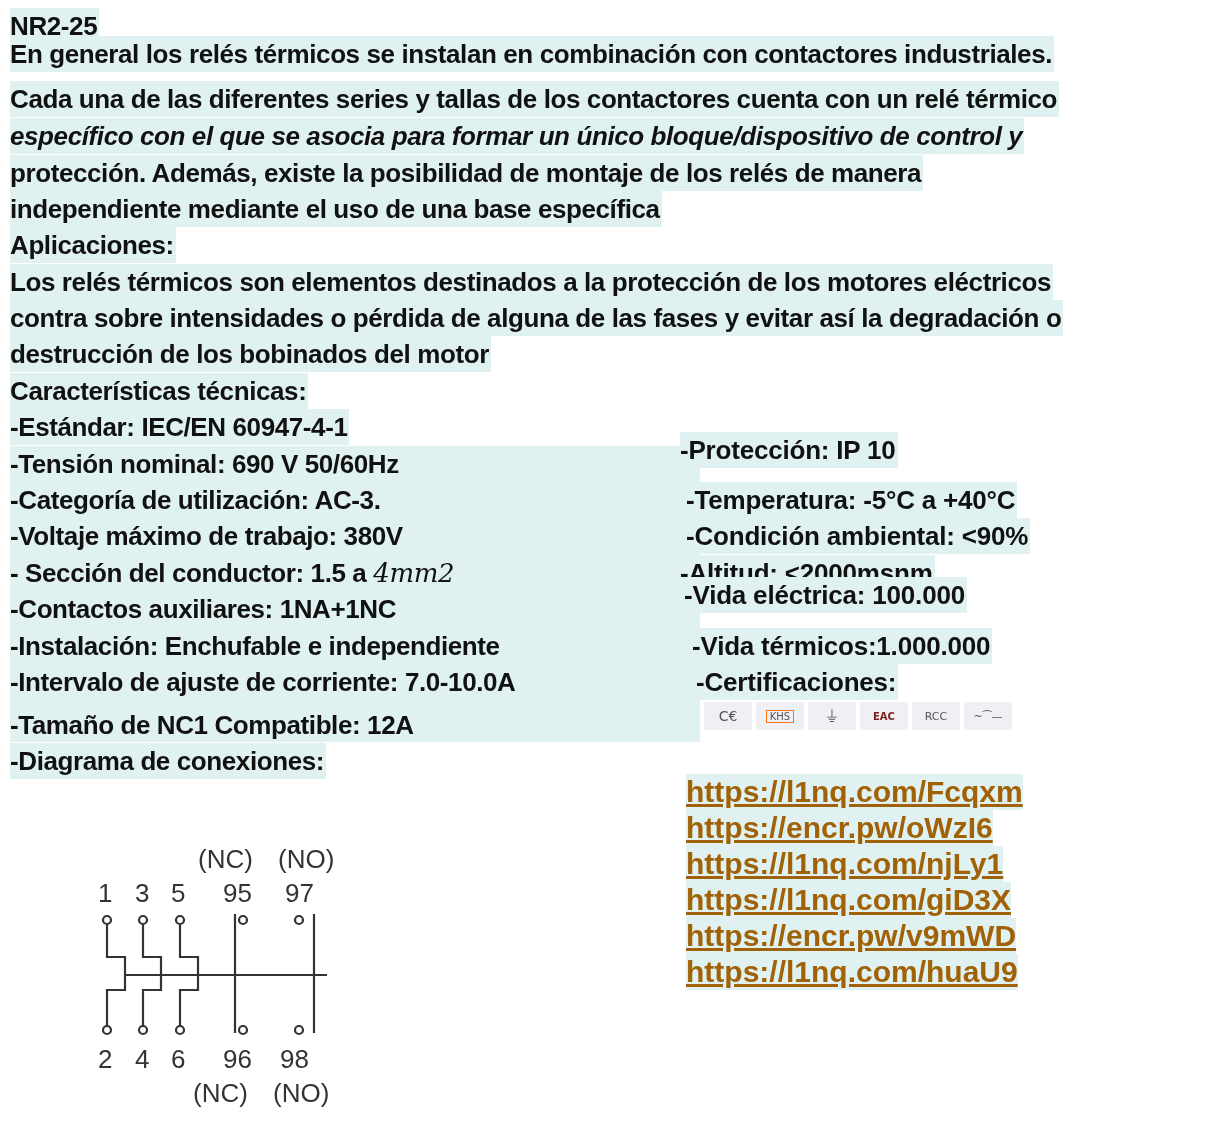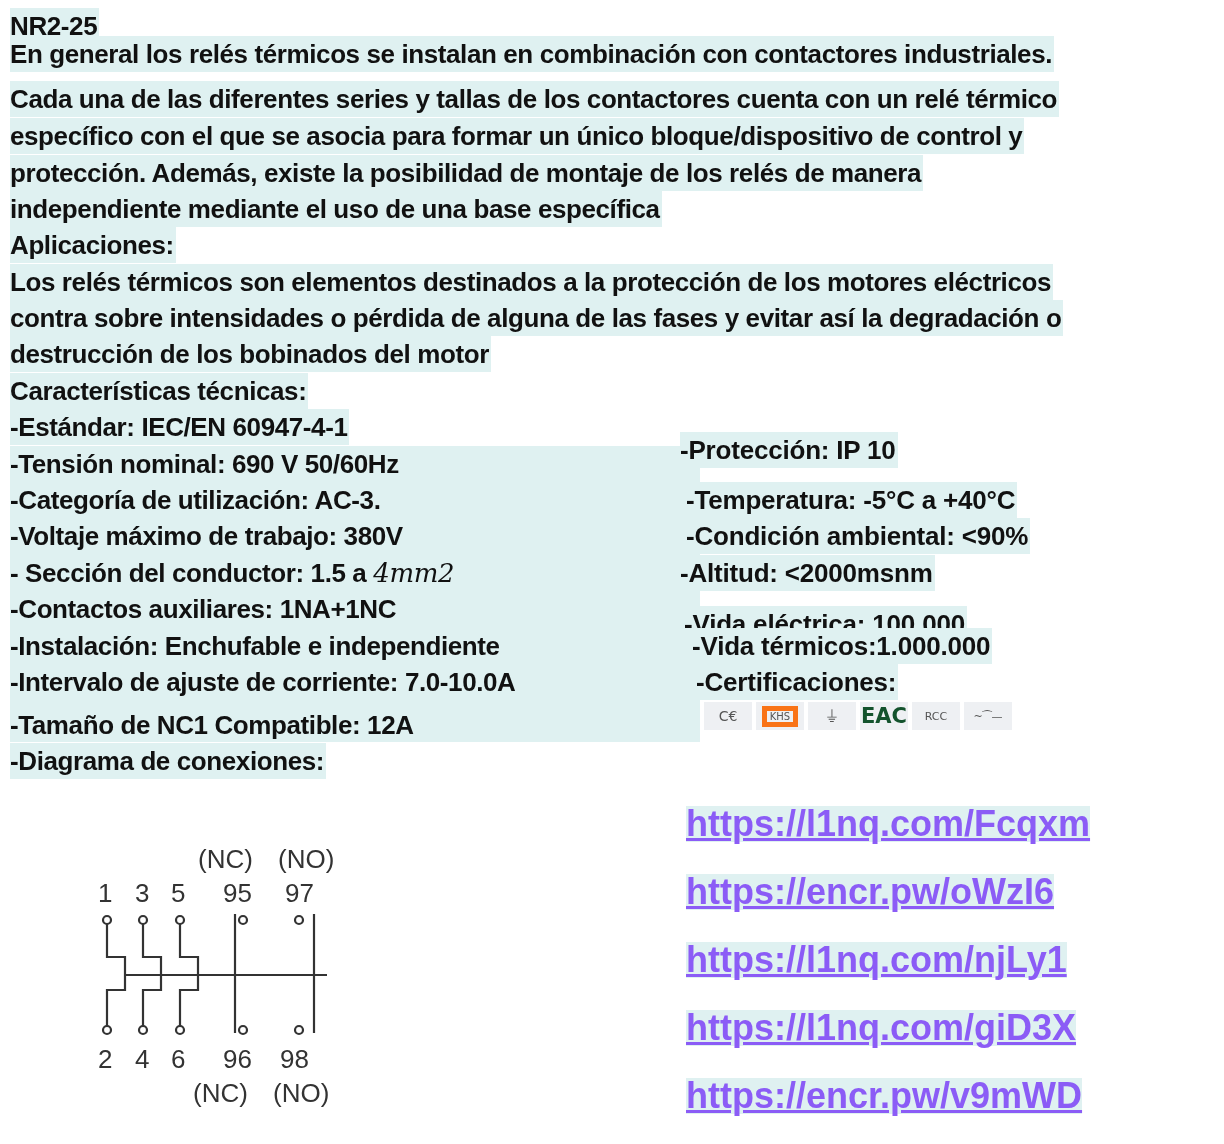--- a/index.html
+++ b/index.html
@@ -20,34 +20,34 @@
     position: absolute; left: 704px; top: 702px; display: flex; gap: 4px;
   }
   .cert {
     width: 48px; height: 28px; background: #eef0f3; color: #555;
     display: flex; align-items: center; justify-content: center;
     font-size: 11px; font-weight: normal; font-family: "DejaVu Sans", sans-serif;
   }
   .links { position: absolute; left: 686px; top: 774px; }
   .links .hdr { height: 36px; line-height: 36px; font-size: 28px; background: #dff1f1; display: inline-block; }
   .links a {
-    display: block; height: 36px; line-height: 36px; font-size: 36px;
-    color: #8b5cf6; text-decoration: underline; width: fit-content; background: #dff1f1; margin-top: 32px;
+    display: block; height: 36px; line-height: 36px; font-size: 30px;
+    color: #a16207; text-decoration: underline; width: fit-content; background: #dff1f1;
   }
   .diagram { position: absolute; left: 80px; top: 830px; width: 300px; height: 290px; }
   .diagram svg text { font-family: "Liberation Sans", sans-serif; font-weight: normal; fill: #333; }
 </style>
 </head>
 <body>
 
 <div class="ln" style="top:8px;"><span class="hl">NR2-25</span></div>
 
 <div class="ln" style="top:36px;"><span class="hl">En general los relés térmicos se instalan en combinación con contactores industriales.</span></div>
 <div class="ln" style="top:81px;"><span class="hl">Cada una de las diferentes series y tallas de los contactores cuenta con un relé térmico</span></div>
-<div class="ln" style="top:118px;"><span class="hl">específico con el que se asocia para formar un único bloque/dispositivo de control y</span></div>
+<div class="ln" style="top:118px;font-style:italic;"><span class="hl">específico con el que se asocia para formar un único bloque/dispositivo de control y</span></div>
 <div class="ln" style="top:155px;"><span class="hl">protección. Además, existe la posibilidad de montaje de los relés de manera</span></div>
 <div class="ln" style="top:191px;"><span class="hl">independiente mediante el uso de una base específica</span></div>
 
 <div class="ln" style="top:227px;"><span class="hl">Aplicaciones:</span></div>
 <div class="ln" style="top:264px;"><span class="hl">Los relés térmicos son elementos destinados a la protección de los motores eléctricos</span></div>
 <div class="ln" style="top:300px;"><span class="hl">contra sobre intensidades o pérdida de alguna de las fases y evitar así la degradación o</span></div>
 <div class="ln" style="top:336px;"><span class="hl">destrucción de los bobinados del motor</span></div>
 
 <div class="ln" style="top:373px;"><span class="hl">Características técnicas:</span></div>
 <div class="ln" style="top:409px;"><span class="hl">-Estándar: IEC/EN 60947-4-1</span></div>
@@ -61,31 +61,31 @@
 <div class="ln" style="top:591px;">-Contactos auxiliares: 1NA+1NC</div>
 <div class="ln" style="top:628px;">-Instalación: Enchufable e independiente</div>
 <div class="ln" style="top:664px;">-Intervalo de ajuste de corriente:  7.0-10.0A</div>
 <div class="ln" style="top:707px;">-Tamaño de NC1 Compatible: 12A</div>
 <div class="ln" style="top:743px;"><span class="hl">-Diagrama de conexiones:</span></div>
 
 <div class="col-r" style="left:680px; top:432px;"><span class="hl">-Protección: IP 10</span></div>
 <div class="col-r" style="left:686px; top:482px;"><span class="hl">-Temperatura: -5°C a +40°C</span></div>
 <div class="col-r" style="left:686px; top:518px;"><span class="hl">-Condición ambiental: &lt;90%</span></div>
 <div class="col-r" style="left:680px; top:555px;"><span class="hl">-Altitud: &lt;2000msnm</span></div>
-<div class="col-r" style="left:684px; top:606px;text-align:center;"><span class="hl">-Vida eléctrica: 100.000</span></div>
+<div class="col-r" style="left:684px; top:577px;text-align:center;"><span class="hl">-Vida eléctrica: 100.000</span></div>
 <div class="col-r" style="left:692px; top:628px;"><span class="hl">-Vida térmicos:1.000.000</span></div>
 <div class="col-r" style="left:696px; top:664px;"><span class="hl">-Certificaciones:</span></div>
 
 <div class="certs">
   <div class="cert" style="font-size:14px;">C€</div>
   <div class="cert">
-      <span style="border:5px solid #f97316;padding:0 3px;font-size:10px;">KHS</span>
+      <span style="border:1px solid #f97316;padding:0 3px;font-size:10px;">KHS</span>
     </div>
   <div class="cert" style="font-size:16px;">⏚</div>
-  <div class="cert" style="font-size:21px;font-weight:bold;color:#14532d;">EAC</div>
+  <div class="cert" style="font-size:10px;font-weight:bold;color:#7f1d1d;">EAC</div>
   <div class="cert">RCC</div>
   <div class="cert">~⁀—</div>
 </div>
 
 <div class="links">
   <a>https://l1nq.com/Fcqxm</a>
   <a>https://encr.pw/oWzI6</a>
   <a>https://l1nq.com/njLy1</a>
   <a>https://l1nq.com/giD3X</a>
   <a>https://encr.pw/v9mWD</a>

